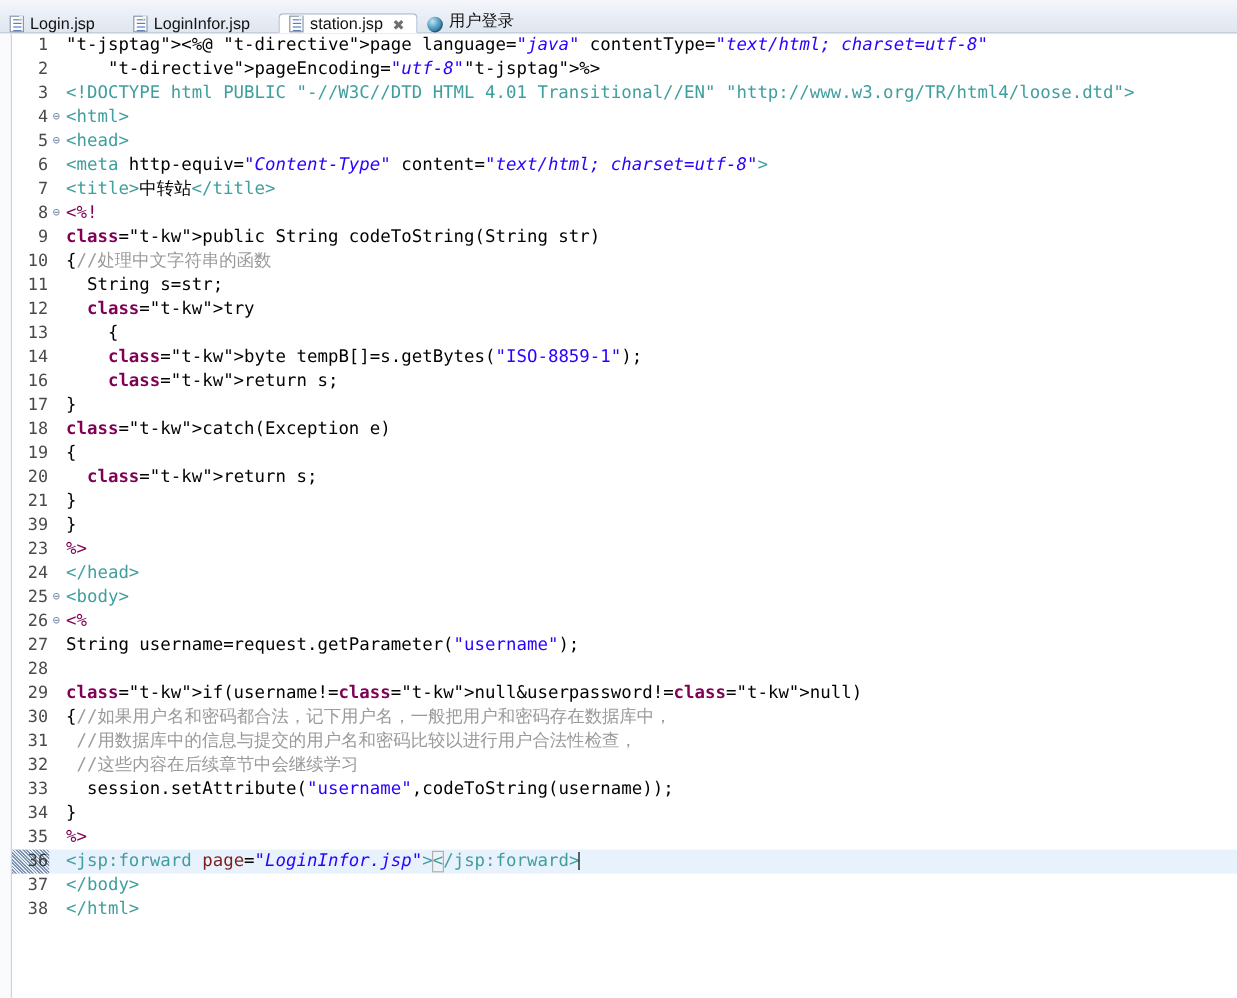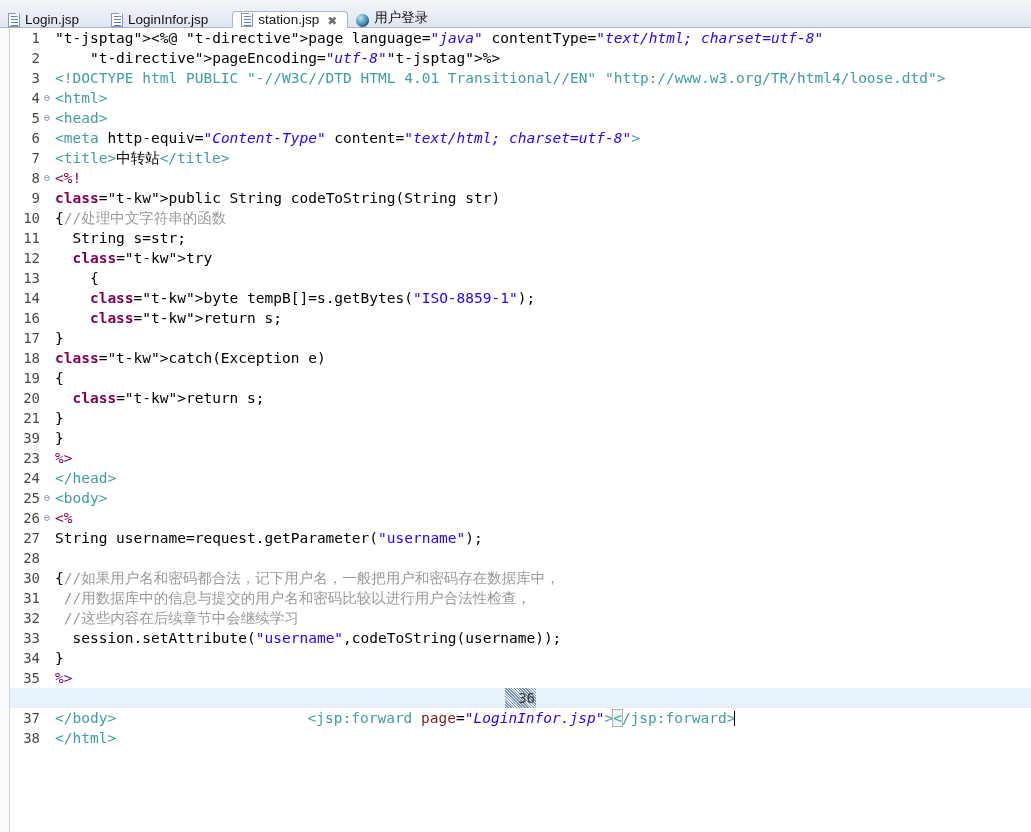--- a/index.html
+++ b/index.html
@@ -115,21 +115,21 @@
   }
   .line {
     position: relative;
     height: 20px;
     line-height: 20px;
     font-size: 14.5px;
     white-space: pre;
     display: flex;
     align-items: center;
   }
-  .line.current { background: #e8f2fd; flex-direction: column; }
+  .line.current { background: #e8f2fd; }
   .ln {
     width: 30px;
     min-width: 30px;
     text-align: right;
     color: #4a4a4a;
     font-size: 14px;
     padding-right: 1px;
     user-select: none;
     font-family: "DejaVu Sans Mono", monospace;
   }
@@ -231,20 +231,21 @@
       <div class="line"><span class="ln">19</span><span class="fold"></span><span class="code">{</span></div>
       <div class="line"><span class="ln">20</span><span class="fold"></span><span class="code">  <span <span="" class="t-kw">class</span>="t-kw"&gt;return s;</span></div>
       <div class="line"><span class="ln">21</span><span class="fold"></span><span class="code">}</span></div>
       <div class="line"><span class="ln">39</span><span class="fold"></span><span class="code">}</span></div>
       <div class="line"><span class="ln">23</span><span class="fold"></span><span class="code"><span class="t-jsptag">%&gt;</span></span></div>
       <div class="line"><span class="ln">24</span><span class="fold"></span><span class="code"><span class="t-tag">&lt;/head</span><span class="t-tag">&gt;</span></span></div>
       <div class="line"><span class="ln">25</span><span class="fold">⊖</span><span class="code"><span class="t-tag">&lt;body</span><span class="t-tag">&gt;</span></span></div>
       <div class="line"><span class="ln">26</span><span class="fold">⊖</span><span class="code"><span class="t-jsptag">&lt;%</span></span></div>
       <div class="line"><span class="ln">27</span><span class="fold"></span><span class="code">String username=request.getParameter(<span class="t-str">"username"</span>);</span></div>
       <div class="line"><span class="ln">28</span><span class="fold"></span></div>
+      <div class="line"><span class="ln">29</span><span class="fold"></span><span class="code"><span <span="" class="t-kw">class</span>="t-kw"&gt;if(username!=<span <span="" class="t-kw">class</span>="t-kw"&gt;null&amp;userpassword!=<span <span="" class="t-kw">class</span>="t-kw"&gt;null)</span></div>
       <div class="line"><span class="ln">30</span><span class="fold"></span><span class="code">{<span class="t-cmt">//如果用户名和密码都合法，记下用户名，一般把用户和密码存在数据库中，</span></span></div>
       <div class="line"><span class="ln">31</span><span class="fold"></span><span class="code"> <span class="t-cmt">//用数据库中的信息与提交的用户名和密码比较以进行用户合法性检查，</span></span></div>
       <div class="line"><span class="ln">32</span><span class="fold"></span><span class="code"> <span class="t-cmt">//这些内容在后续章节中会继续学习</span></span></div>
       <div class="line"><span class="ln">33</span><span class="fold"></span><span class="code">  session.setAttribute(<span class="t-str">"username"</span>,codeToString(username));</span></div>
       <div class="line"><span class="ln">34</span><span class="fold"></span><span class="code">}</span></div>
       <div class="line"><span class="ln">35</span><span class="fold"></span><span class="code"><span class="t-jsptag">%&gt;</span></span></div>
       <div class="line current"><span class="ln">36</span><span class="fold"></span><span class="code"><span class="t-tag">&lt;jsp:forward</span> <span class="t-directive">page</span><span class="t-plain">=</span><span class="t-val">"LoginInfor.jsp"</span><span class="t-tag">&gt;</span><span class="bracket-hl t-tag">&lt;</span><span class="t-tag">/jsp:forward&gt;</span><span class="caret"></span></span></div>
       <div class="line"><span class="ln">37</span><span class="fold"></span><span class="code"><span class="t-tag">&lt;/body</span><span class="t-tag">&gt;</span></span></div>
       <div class="line"><span class="ln">38</span><span class="fold"></span><span class="code"><span class="t-tag">&lt;/html</span><span class="t-tag">&gt;</span></span></div>
     </div>

